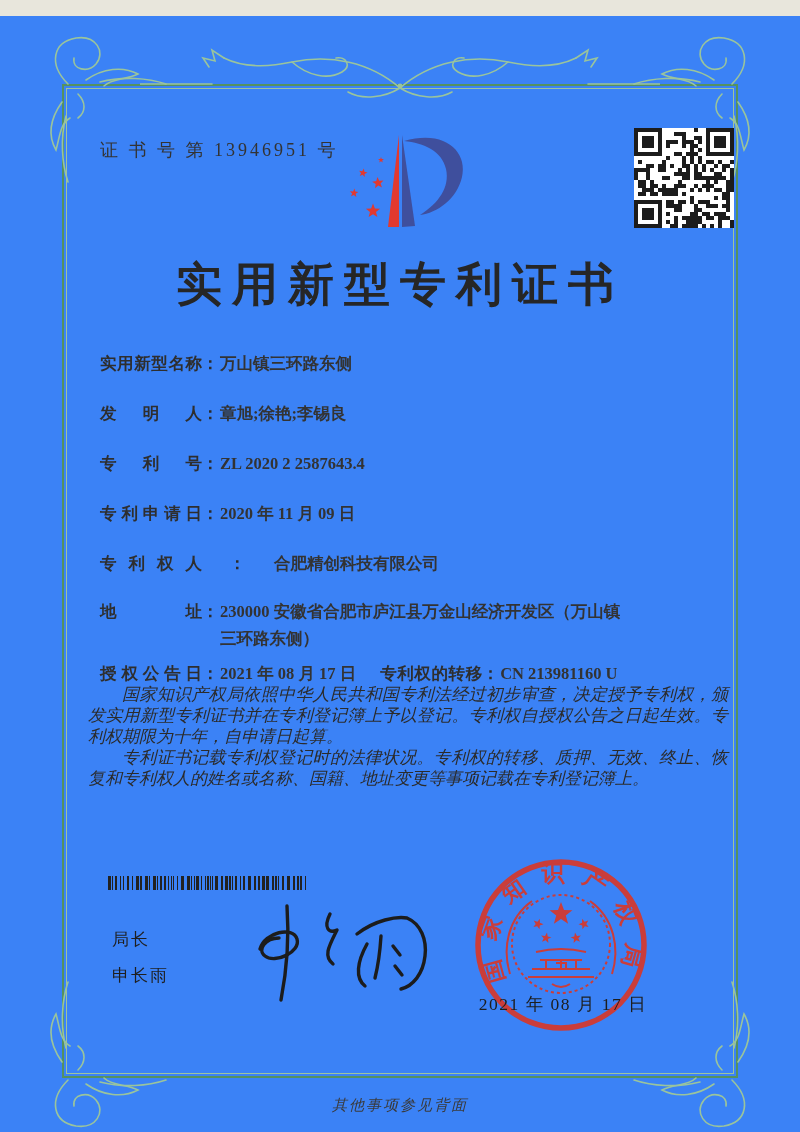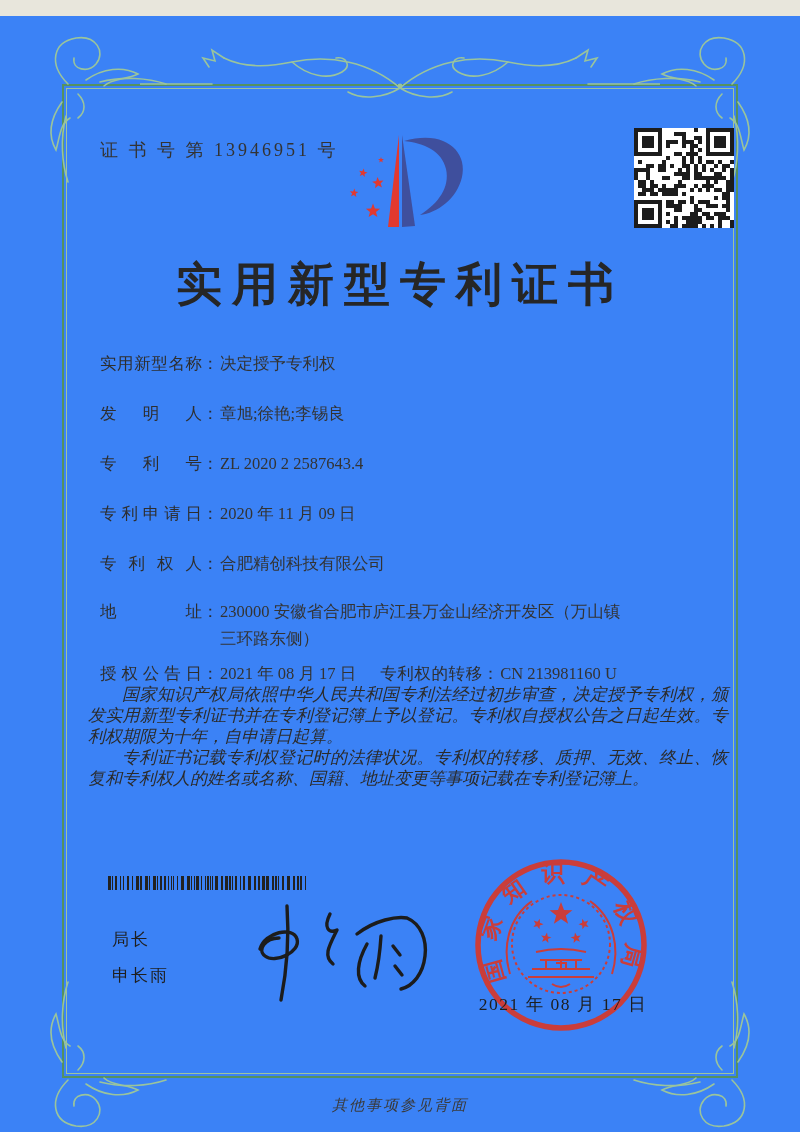--- a/index.html
+++ b/index.html
@@ -26,25 +26,25 @@
   .cert-no{position:absolute;left:100px;top:122px;font-size:18px;letter-spacing:3px;color:#333;}
   .logo{position:absolute;left:336px;top:106px;width:140px;height:122px;}
   .qr{position:absolute;left:634px;top:112px;width:100px;height:100px;background:#fff;}
   .qr rect{fill:#1c1c1c;}
   .title{
     position:absolute;left:0;top:238px;width:100%;text-align:center;
     font-size:46px;font-weight:700;letter-spacing:10px;color:#262626;margin:0;
   }
   
   .fields{position:absolute;left:100px;top:336px;width:615px;font-size:16.5px;line-height:24px;}
-  .row{margin-bottom:26px;display:flex;align-items:flex-start;}
+  .row{margin-bottom:26px;display:flex;align-items:flex-start;font-weight:bold;}
   .lbl{display:inline-block;width:102px;flex:none;text-align:justify;text-align-last:justify;-moz-text-align-last:justify;text-justify:inter-character;color:#2e2e2e;}
   .colon{flex:none;width:18px;}
   .val{flex:1;color:#333;}
-  .row-patentee{margin-bottom:22px;}
+  .row-patentee{margin-bottom:22px;gap:27px;}
   .row-address{margin-bottom:0;line-height:27px;}
   .row-address .val{max-width:415px;}
   .row-grant{margin-top:10px;margin-bottom:0;}
   .grant-group{display:flex;}
   .grant-group.second{margin-left:24px;}
   
   .paragraphs{position:absolute;left:88px;top:668px;width:640px;font-size:17px;line-height:21px;text-align:justify;font-style:italic;color:#2b2b2b;}
   .paragraphs p{margin:0;text-indent:2em;}
   
   .barcode{position:absolute;left:108px;top:860px;width:200px;height:14px;}
@@ -431,21 +431,21 @@
       <rect x="84" y="96" width="4" height="4"></rect>
       <rect x="96" y="96" width="4" height="4"></rect>
     </svg>
 
   <h1 class="title">实用新型专利证书</h1>
 
   <div class="fields">
     <div class="row">
       <span class="lbl">实用新型名称</span>
         <span class="colon">：</span>
-      <span class="val">决定授予专利权</span>
+      <span class="val">万山镇三环路东侧</span>
     </div>
     <div class="row">
       <span class="lbl">发明人</span>
         <span class="colon">：</span>
       <span class="val">章旭;徐艳;李锡良</span>
     </div>
     <div class="row">
       <span class="lbl">专利号</span>
         <span class="colon">：</span>
       <span class="val">ZL 2020 2 2587643.4</span>

